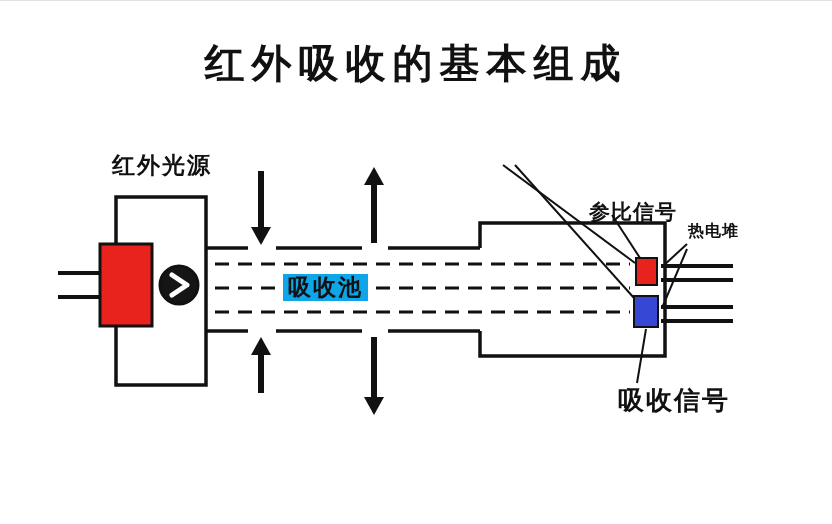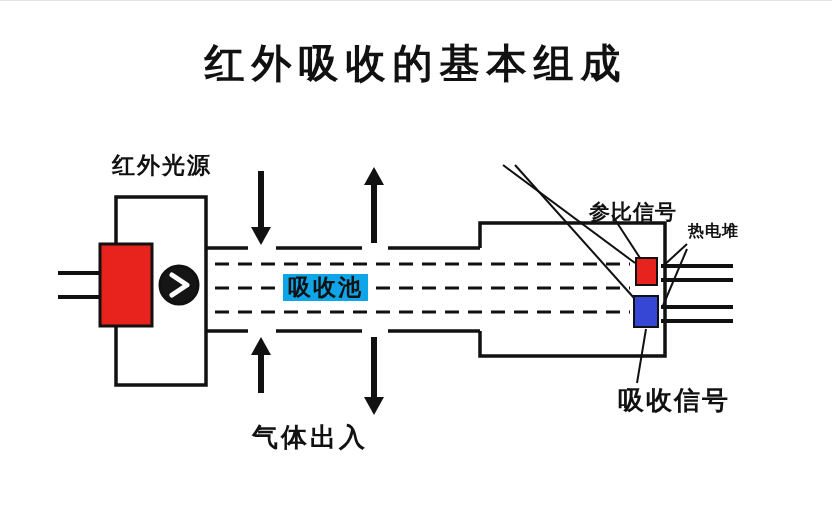--- a/index.html
+++ b/index.html
@@ -113,21 +113,20 @@
       <line x1="646" y1="328" x2="637" y2="382"></line>
     </g>
   </svg>
 
   <div class="label ir-source-label">红外光源</div>
 
   <div class="label title">红外吸收的基本组成</div>
 
   <div class="label cell-label">吸收池</div>
 
-  <div class="label gas-label">气体出入</div>
 
 
   <div class="label ref-label">参比信号</div>
 
   <div class="label thermo-label">热电堆</div>
 
   <div class="label abs-label">吸收信号</div>
 
 </div>
 

